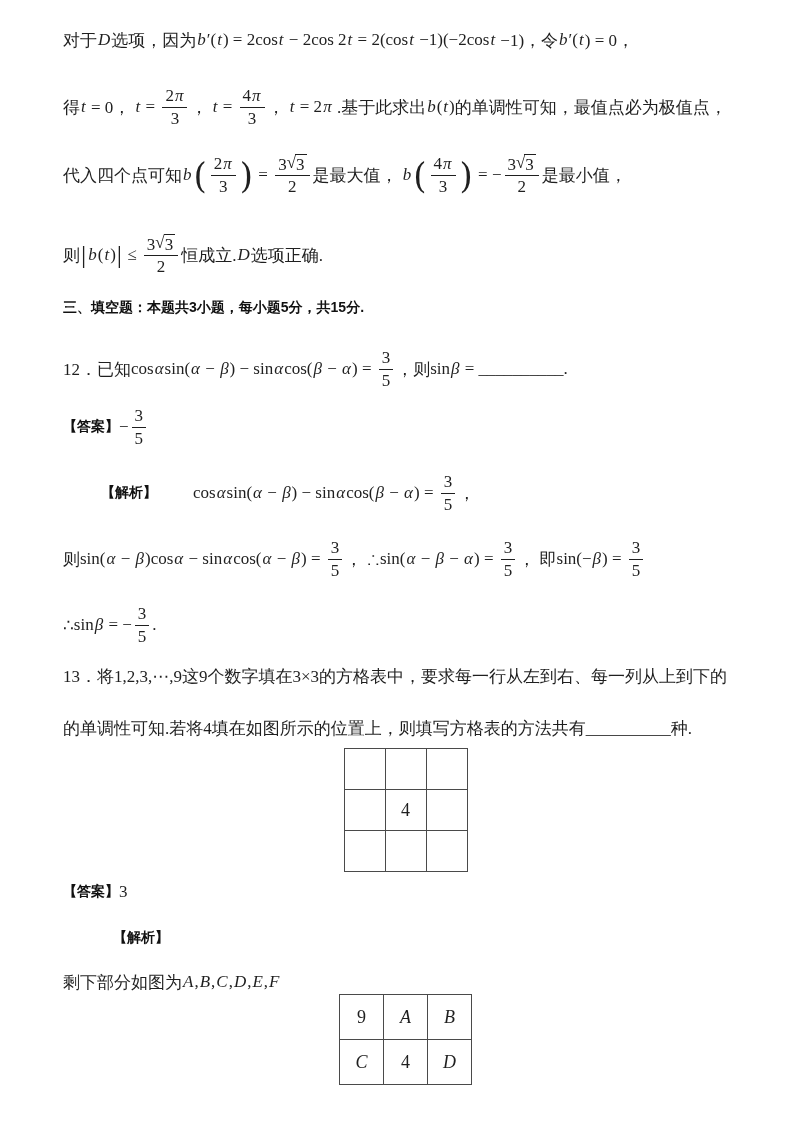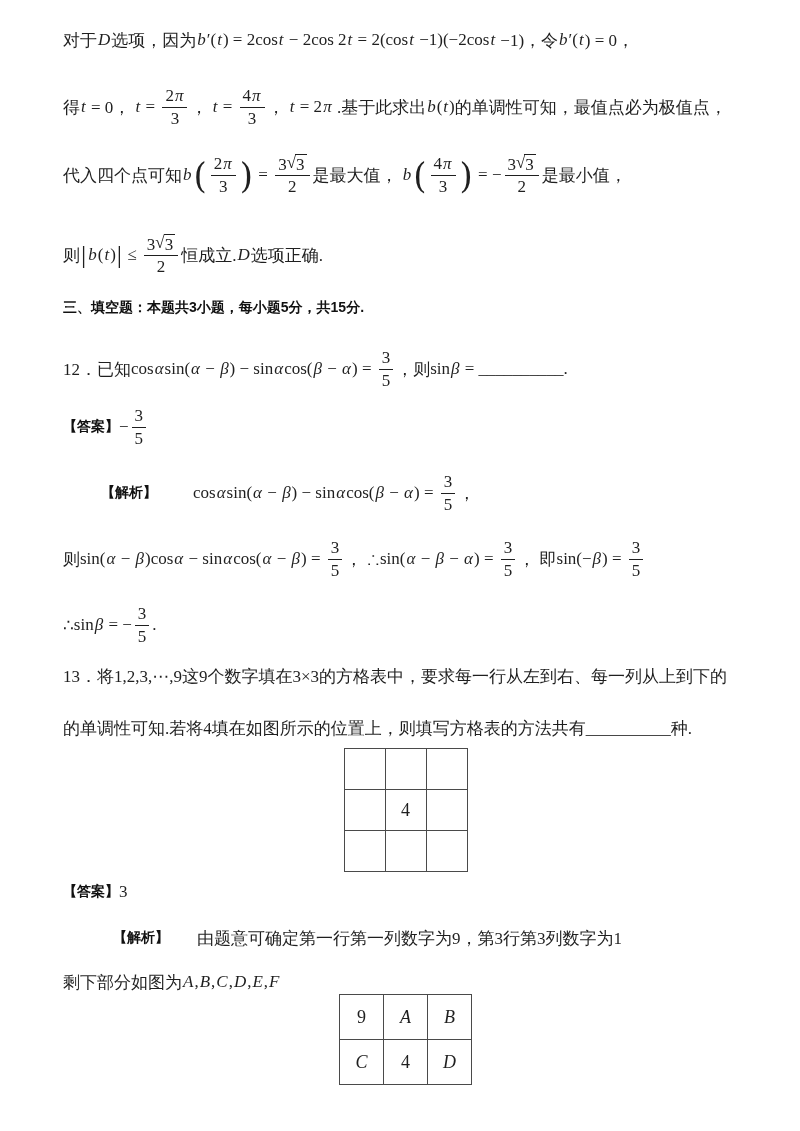--- a/index.html
+++ b/index.html
@@ -81,21 +81,21 @@
             </tr>
             <tr class="grid-row" data-name="grid-row">
               <td data-name="grid-cell"></td>
               <td data-name="grid-cell"></td>
               <td data-name="grid-cell"></td>
             </tr>
           </tbody>
         </table>
       </div>
       <div class="line" data-name="line-q13-answer"><span class="tok-bold" data-name="bold-label">【答案】</span><span class="tok-txt" data-name="text-run">3</span></div>
-      <div class="line" data-name="line-q13-solution-1"><span class="tok-bold" data-name="bold-label">【解析】</span><span class="tok-sp" data-name="spacer" style="width: 28px;"></span><span class="tok-txt" data-name="text-run">由题意可确定第一行第一列数字为9，第3行第3列数字为1</span></div>
+      <div class="line" data-name="line-q13-solution-1"><span class="tok-bold" data-name="bold-label">【解析】</span><span class="tok-sp" data-name="spacer" style="width: 28px;"></span></div>
       <div class="line" data-name="line-q13-solution-2"><span class="tok-txt" data-name="text-run">剩下部分如图为</span><span class="tok-var" data-name="math-variable">A</span><span class="tok-txt" data-name="text-run">,</span><span class="tok-var" data-name="math-variable">B</span><span class="tok-txt" data-name="text-run">,</span><span class="tok-var" data-name="math-variable">C</span><span class="tok-txt" data-name="text-run">,</span><span class="tok-var" data-name="math-variable">D</span><span class="tok-txt" data-name="text-run">,</span><span class="tok-var" data-name="math-variable">E</span><span class="tok-txt" data-name="text-run">,</span><span class="tok-var" data-name="math-variable">F</span></div>
       <div class="grid-wrap" data-name="grid-q13-solution-wrapper">
         <table class="grid-table" data-name="grid-q13-solution">
           <tbody>
             <tr class="grid-row" data-name="grid-row">
               <td data-name="grid-cell">9</td>
               <td class="cell-letter" data-name="grid-cell">A</td>
               <td class="cell-letter" data-name="grid-cell">B</td>
             </tr>
             <tr class="grid-row" data-name="grid-row">

